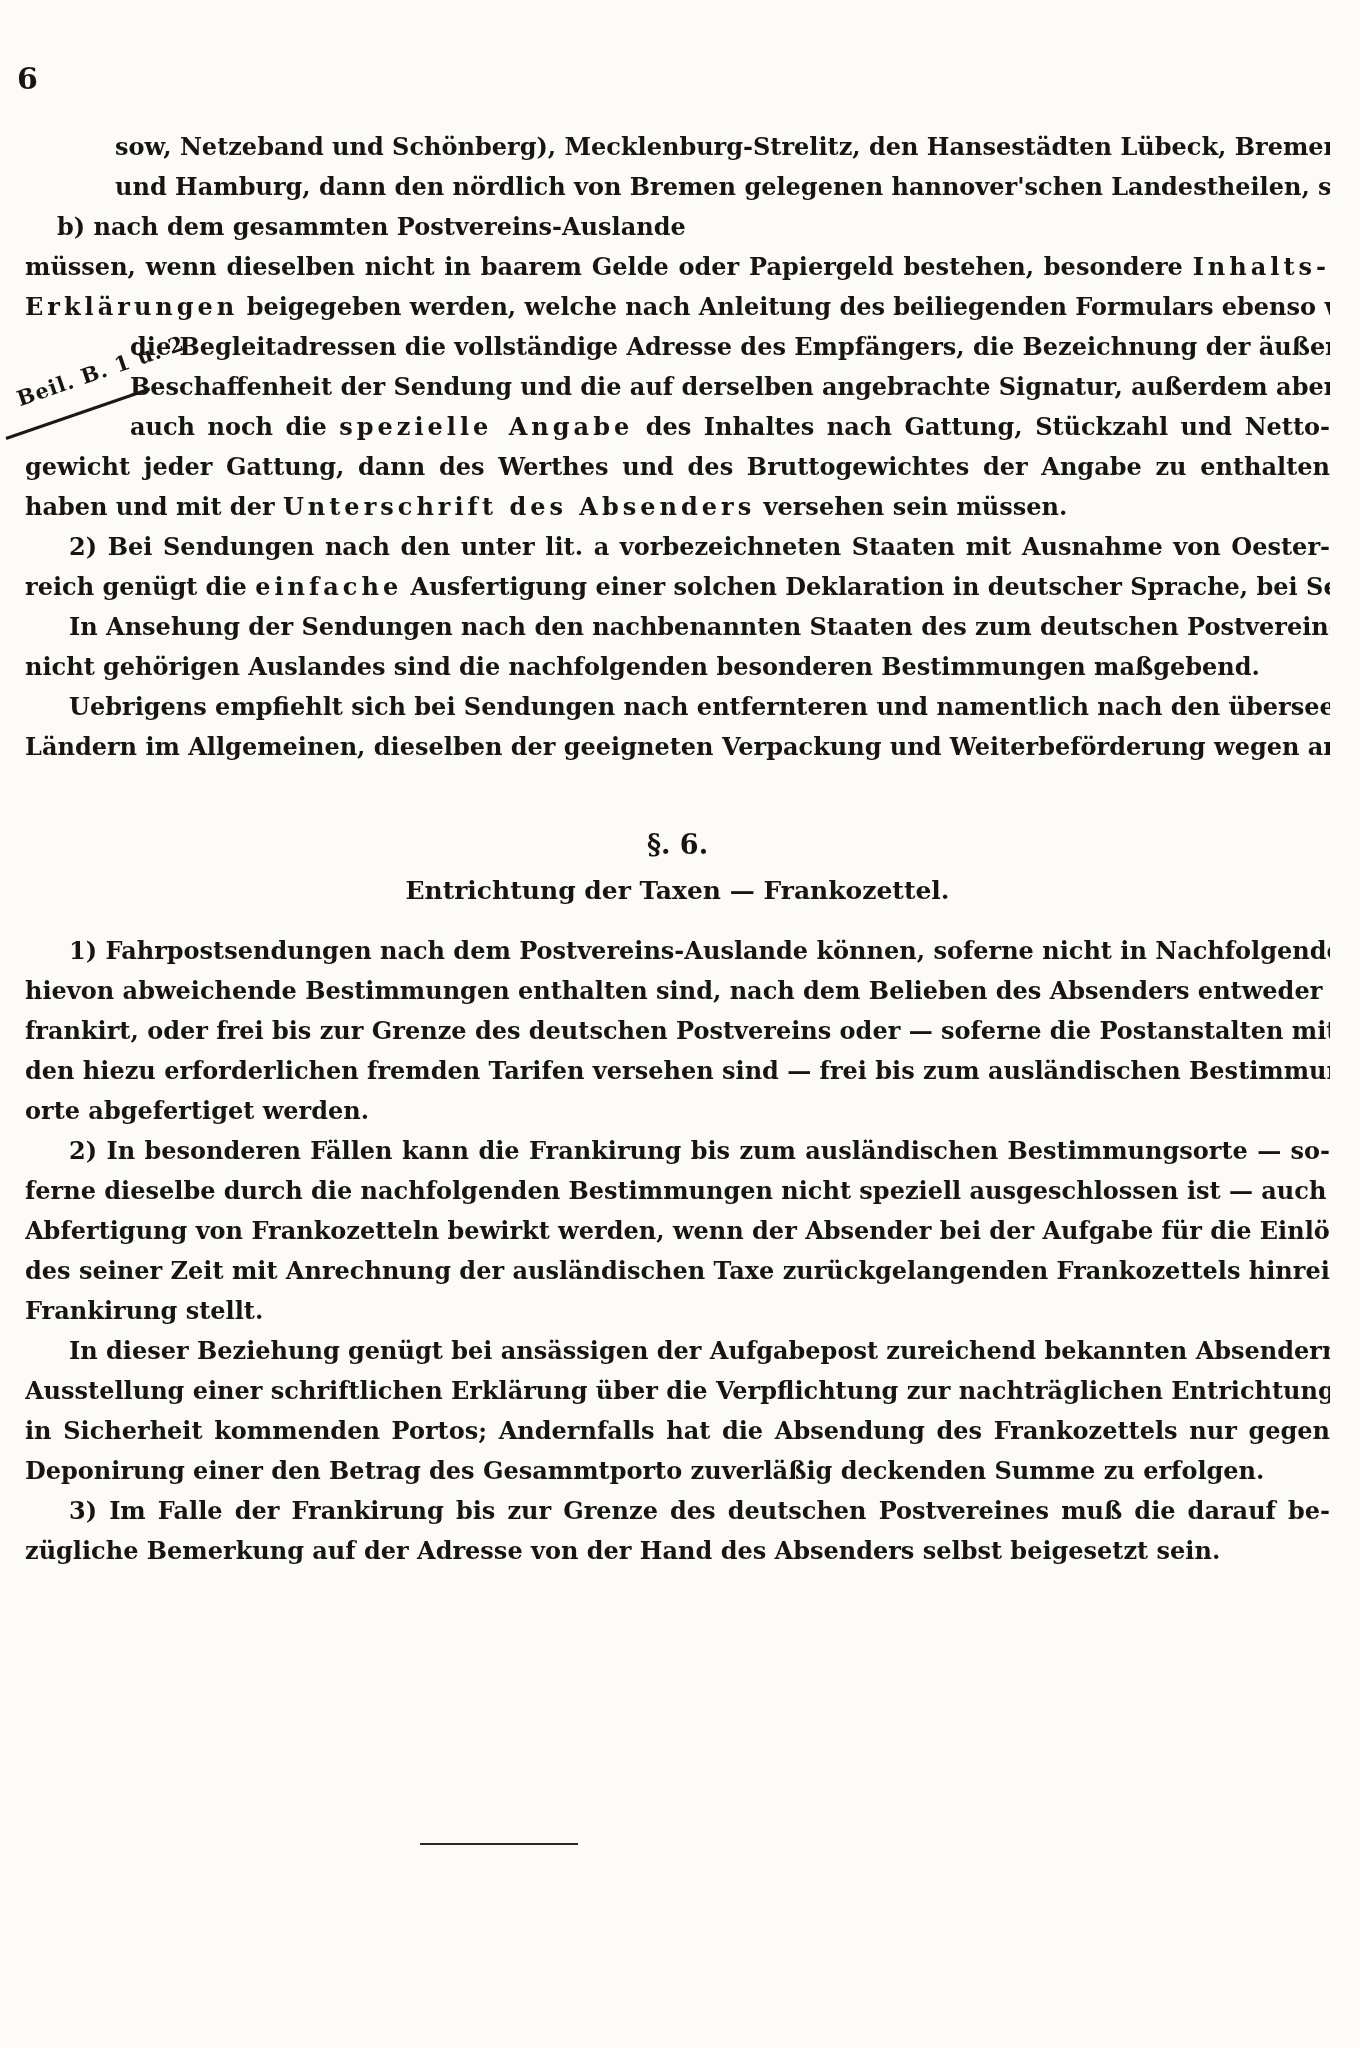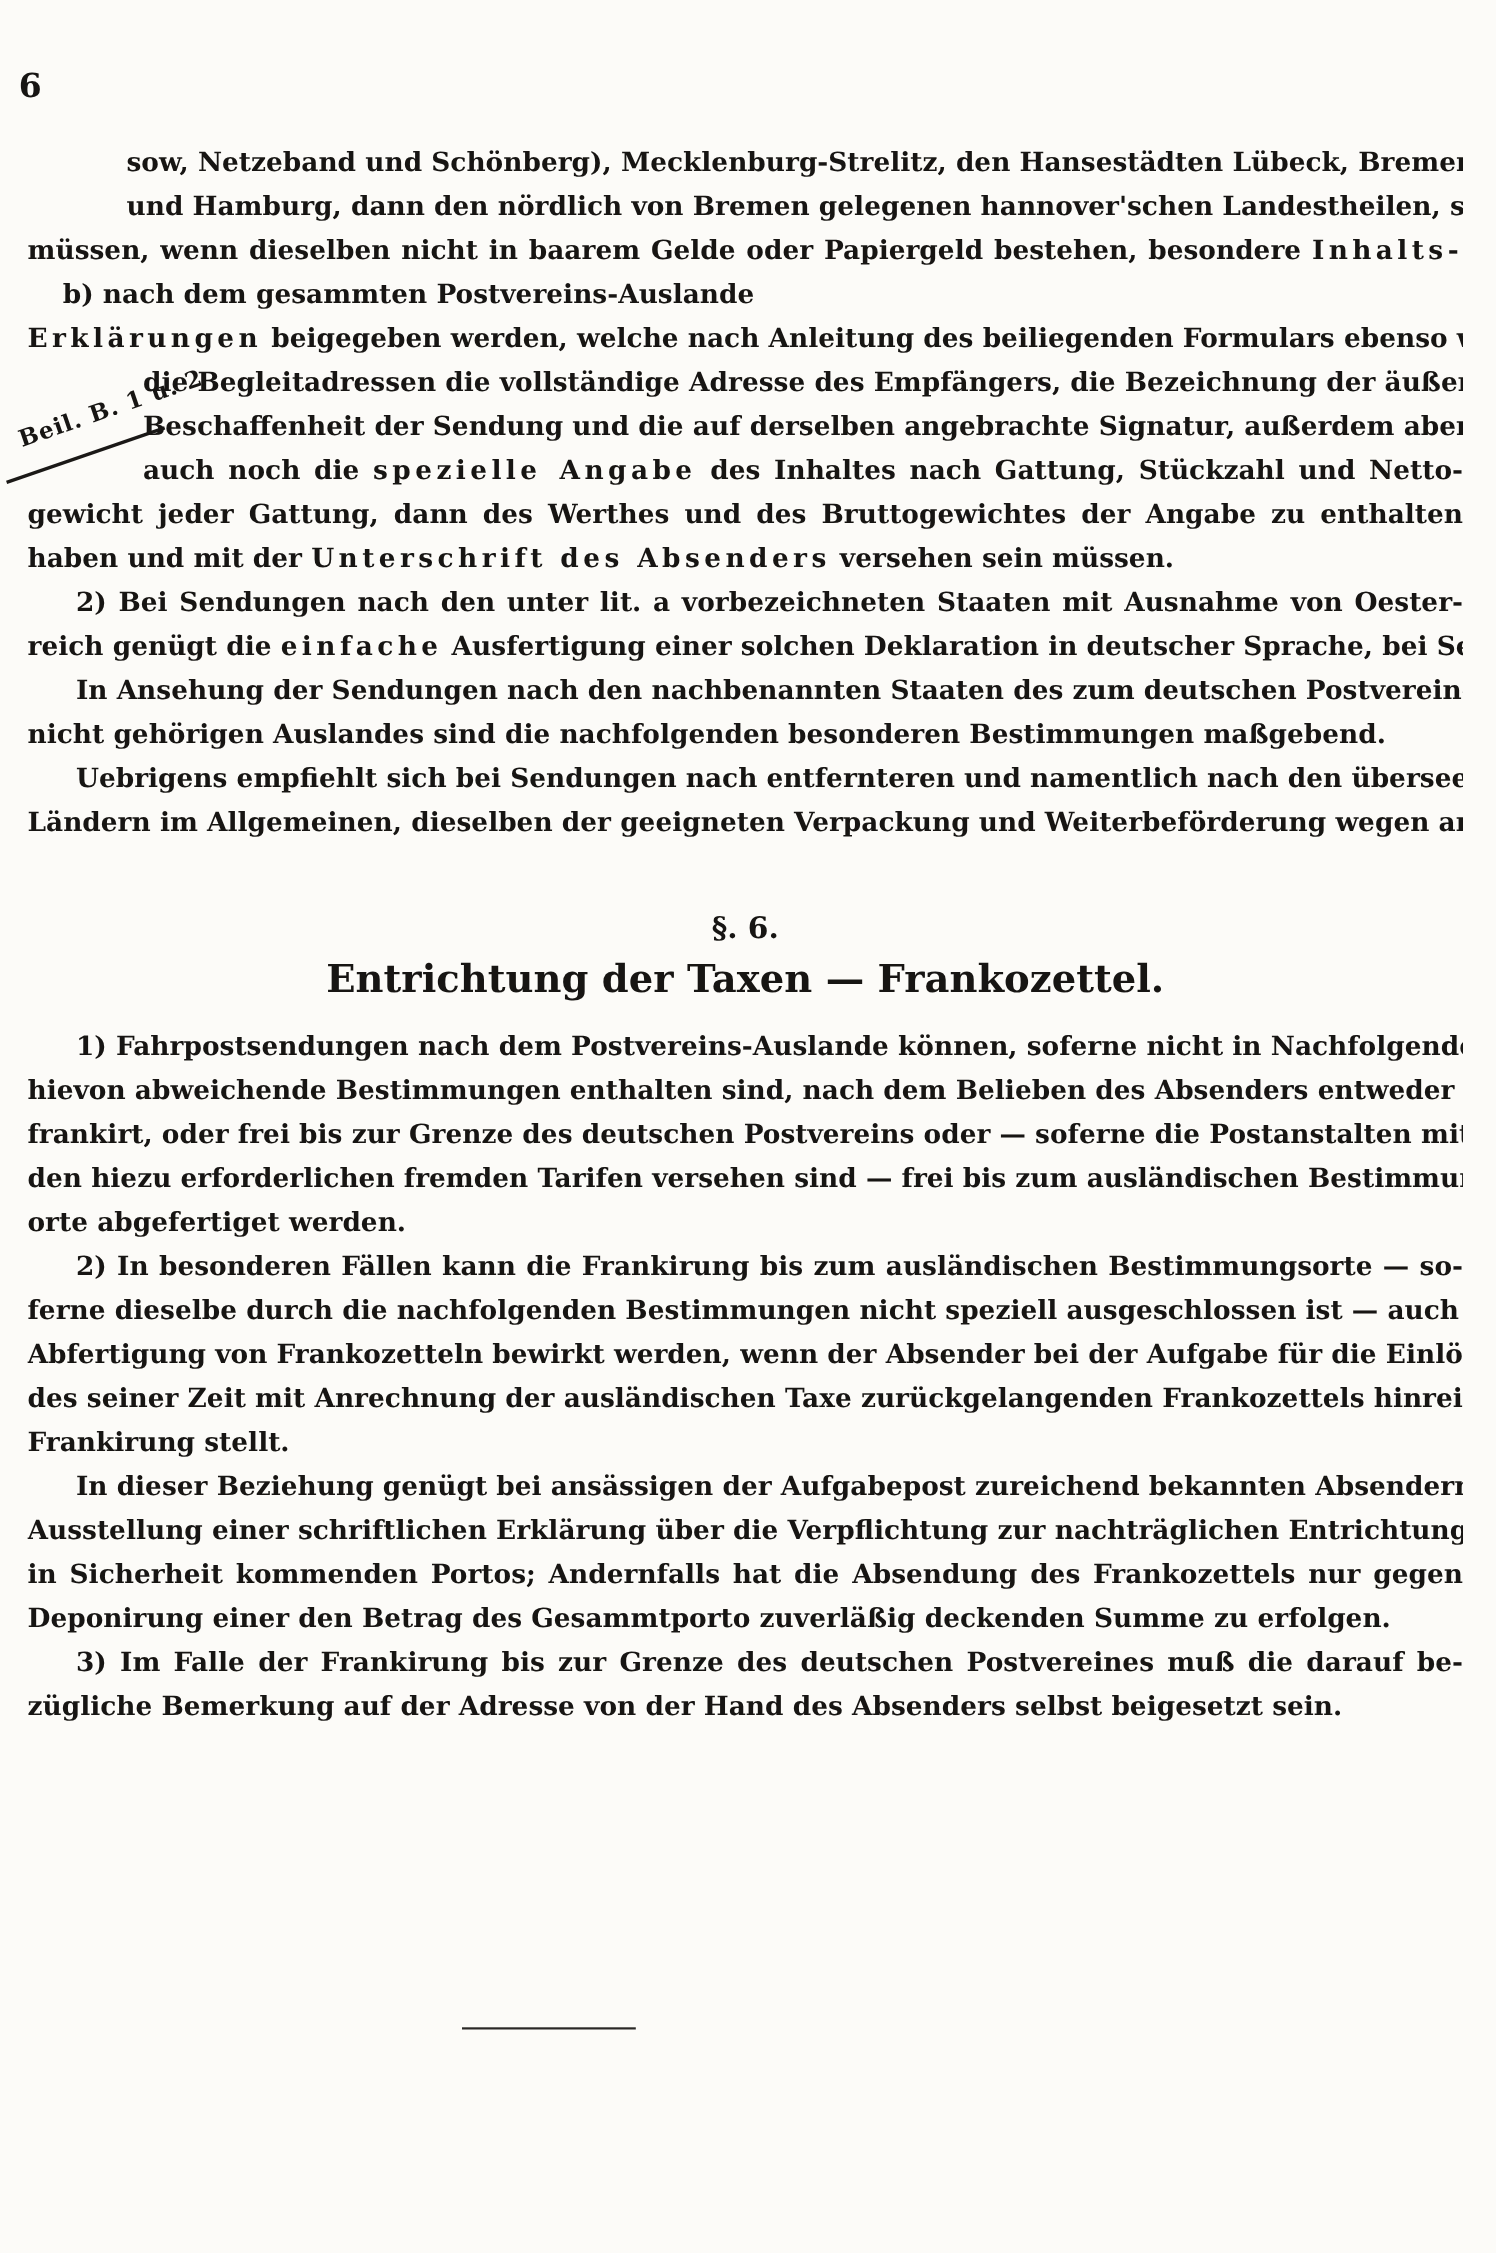--- a/index.html
+++ b/index.html
@@ -48,43 +48,43 @@
     -moz-text-align-last:left;
     text-align-last:left;
   }
   .ind-hang{margin-left:90px;}
   .ind-item{margin-left:32px;}
   .ind-note{margin-left:105px;}
   .ind-first{text-indent:44px;}
   .sp{letter-spacing:4px;}
   .heading{margin-top:56px;margin-bottom:16px;text-align:center;}
   .sec-num{font-size:27px;line-height:44px;}
-  .sec-title{font-size:35px;line-height:48px;}
+  .sec-title{font-size:25px;line-height:48px;}
   .divider{
     position:absolute;left:420px;top:1843px;
     width:158px;height:2px;background:#2a2826;
   }
 </style>
 </head>
 <body>
 
 <div class="page">
 
   <div class="pagenum">6</div>
 
   <div class="margin-note">Beil. B. 1 u. 2</div>
   <div class="note-rule"></div>
 
   <div class="textblock">
 
     <div>
         <div class="line ind-hang">sow, Netzeband und Schönberg), Mecklenburg-Strelitz, den Hansestädten Lübeck, Bremen</div>
         <div class="line ind-hang">und Hamburg, dann den nördlich von Bremen gelegenen hannover'schen Landestheilen, sowie</div>
+        <div class="line nojust ind-item">b) nach dem gesammten Postvereins-Auslande</div>
         <div class="line">müssen, wenn dieselben nicht in baarem Gelde oder Papiergeld bestehen, besondere <span class="sp">Inhalts-</span></div>
-        <div class="line nojust ind-item">b) nach dem gesammten Postvereins-Auslande</div>
         <div class="line"><span class="sp">Erklärungen</span> beigegeben werden, welche nach Anleitung des beiliegenden Formulars ebenso wie</div>
         <div class="line ind-note">die Begleitadressen die vollständige Adresse des Empfängers, die Bezeichnung der äußeren</div>
         <div class="line ind-note">Beschaffenheit der Sendung und die auf derselben angebrachte Signatur, außerdem aber</div>
         <div class="line ind-note">auch noch die <span class="sp">spezielle Angabe</span> des Inhaltes nach Gattung, Stückzahl und Netto-</div>
         <div class="line">gewicht jeder Gattung, dann des Werthes und des Bruttogewichtes der Angabe zu enthalten</div>
         <div class="line nojust">haben und mit der <span class="sp">Unterschrift des Absenders</span> versehen sein müssen.</div>
         <div class="line ind-first">2) Bei Sendungen nach den unter lit. a vorbezeichneten Staaten mit Ausnahme von Oester-</div>
         <div class="line">reich genügt die <span class="sp">einfache</span> Ausfertigung einer solchen Deklaration in deutscher Sprache, bei Sendun-</div>
         <div class="line ind-first">In Ansehung der Sendungen nach den nachbenannten Staaten des zum deutschen Postvereine</div>
         <div class="line nojust">nicht gehörigen Auslandes sind die nachfolgenden besonderen Bestimmungen maßgebend.</div>

